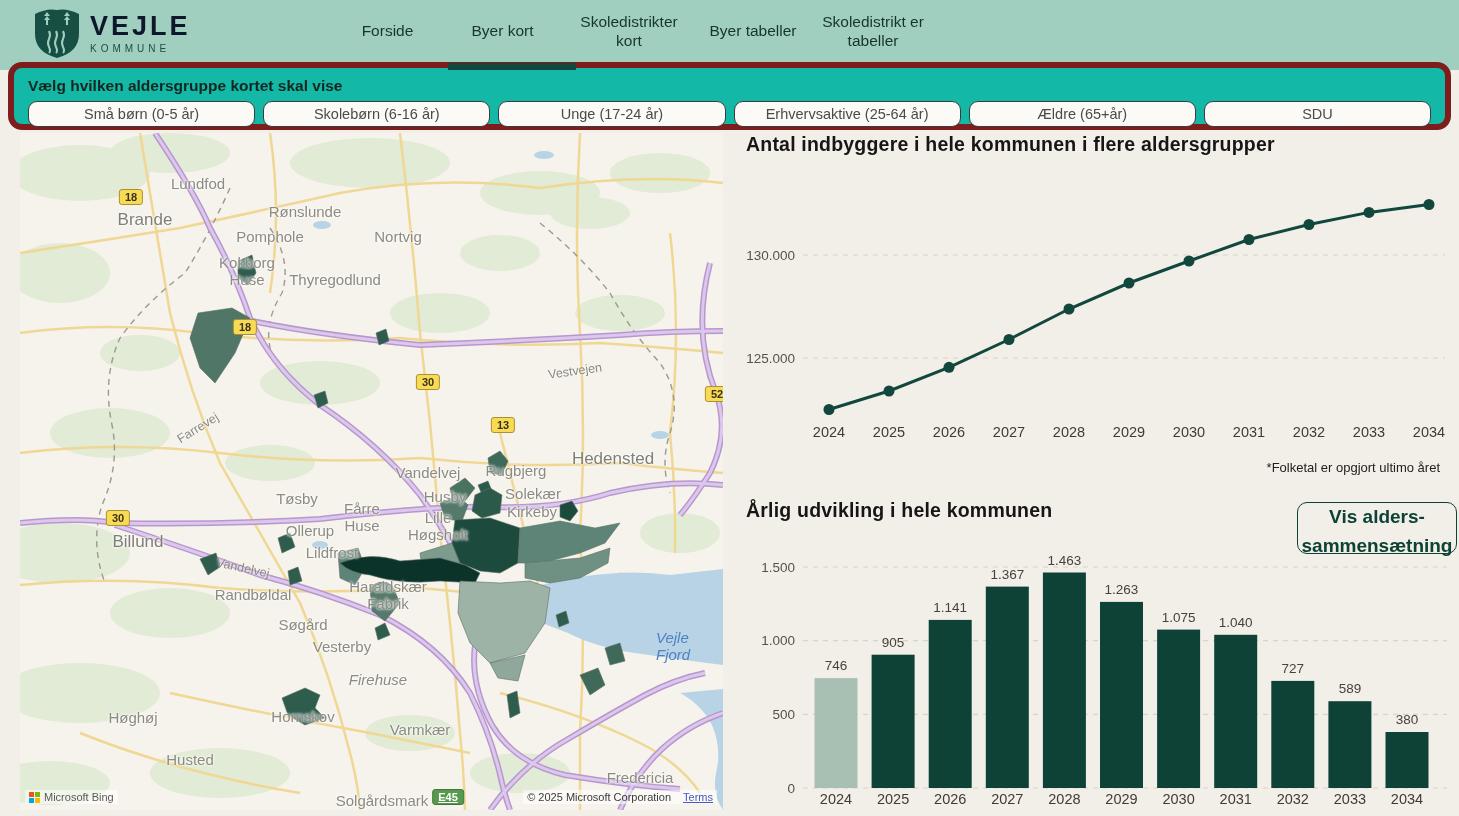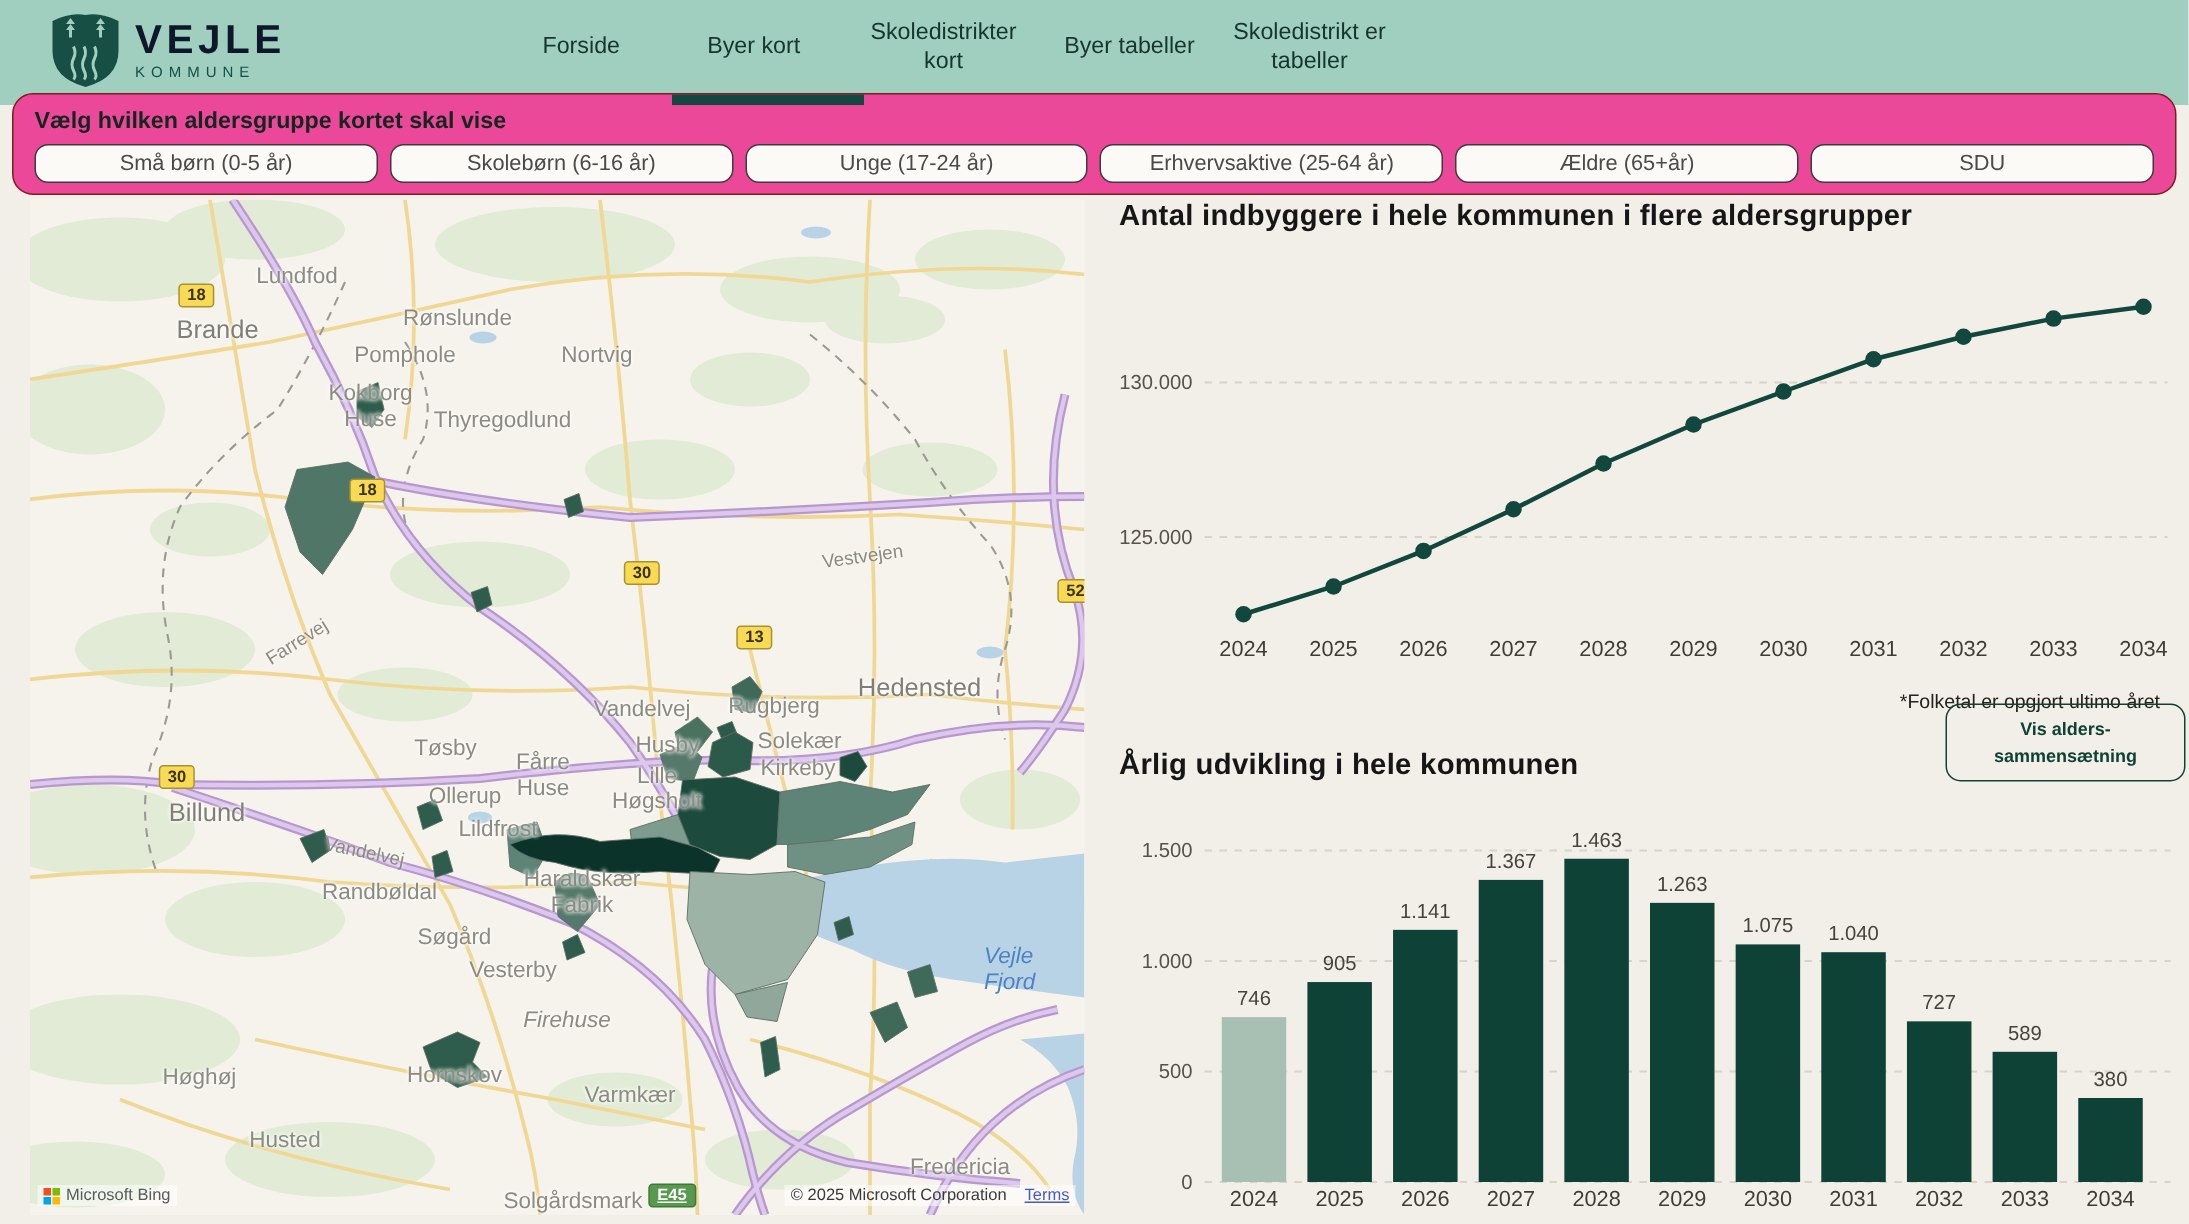--- a/index.html
+++ b/index.html
@@ -12,22 +12,22 @@
   .logo-text { display:flex; flex-direction:column; }
   .logo-title { font-size:27px; font-weight:bold; letter-spacing:3px; color:#0f172a; line-height:1; }
   .logo-sub { font-size:10px; letter-spacing:4px; color:#174f44; margin-top:3px; }
   .nav { position:absolute; left:340px; top:0; height:62px; display:flex; align-items:center; }
   .tab { height:62px; display:flex; align-items:center; justify-content:center; text-align:center;
          font-size:15.5px; color:#16352e; cursor:pointer; line-height:1.25; }
   .tab-0{width:95px;} .tab-1{width:135px;} .tab-2{width:118px;} .tab-3{width:130px;} .tab-4{width:110px;}
   .active-underline { position:absolute; left:448px; top:63px; width:128px; height:7px; background:#14473d; z-index:30; }
 
   
-  .filter-panel { position:absolute; left:8px; top:62px; width:1443px; height:68px; background:#ec4899;
-                  border:1px solid #7f1d1d; border-radius:14px; z-index:2; }
+  .filter-panel { position:absolute; left:8px; top:62px; width:1443px; height:68px; background:#14b8a6;
+                  border:6px solid #7f1d1d; border-radius:14px; z-index:2; }
   .filter-title { position:absolute; left:14px; top:9px; font-size:15.5px; font-weight:bold; color:#14261f; }
   .filter-row { position:absolute; left:14px; right:14px; top:33px; display:flex; gap:8px; }
   .age-btn { flex:1; height:26px; border:1.4px solid #3c3c3c; border-radius:9px; background:#fbfaf6;
              font-family:"Liberation Sans",sans-serif; font-size:14.5px; color:#4a4a4a; cursor:pointer;
              display:flex; align-items:center; justify-content:center; }
 
   
   .map { position:absolute; left:20px; top:133px; width:703px; height:677px; background:#f6f3ec; overflow:hidden; z-index:1; }
   .map svg.base { position:absolute; left:0; top:0; }
   .town { position:absolute; transform:translate(-50%,-50%); color:#8b8b82; white-space:pre-line; text-align:center;
@@ -48,23 +48,23 @@
   .bing-logo i:nth-child(1){background:#f25022;} .bing-logo i:nth-child(2){background:#7fba00;}
   .bing-logo i:nth-child(3){background:#00a4ef;} .bing-logo i:nth-child(4){background:#ffb900;}
 
   
   .right-col { position:absolute; left:745px; top:133px; width:714px; height:683px; }
   .chart-title { position:absolute; left:1px; font-size:19.5px; font-weight:bold; color:#161616; letter-spacing:.2px; }
   #line-title { top:0; }
   #line-svg { position:absolute; left:0; top:24px; }
   #line-footnote { position:absolute; right:19px; top:327px; font-size:13px; color:#23211d; }
   #bar-title { top:366px; }
-  .vis-btn { position:absolute; left:552px; top:336px; width:160px; height:52px; border:1.6px solid #0e4237;
+  .vis-btn { position:absolute; left:552px; top:369px; width:160px; height:52px; border:1.6px solid #0e4237;
              border-radius:10px; background:transparent; color:#0e4237; font-family:"Liberation Sans",sans-serif;
-             font-size:12px; font-weight:bold; white-space:pre-line; line-height:1.5; cursor:pointer; }
+             font-size:19px; font-weight:bold; white-space:pre-line; line-height:1.5; cursor:pointer; }
   #bar-svg { position:absolute; left:0; top:412px; }
 
   .grid { stroke:#d8d4c9; stroke-width:1.2; stroke-dasharray:5 5; }
   .tick { font-size:13.5px; fill:#56524b; font-family:"Liberation Sans",sans-serif; }
   .xlab { font-size:14.5px; fill:#3f3b35; font-family:"Liberation Sans",sans-serif; }
   .vlab { font-size:13.5px; fill:#46423c; font-family:"Liberation Sans",sans-serif; }
 </style>
 </head>
 <body>
 

